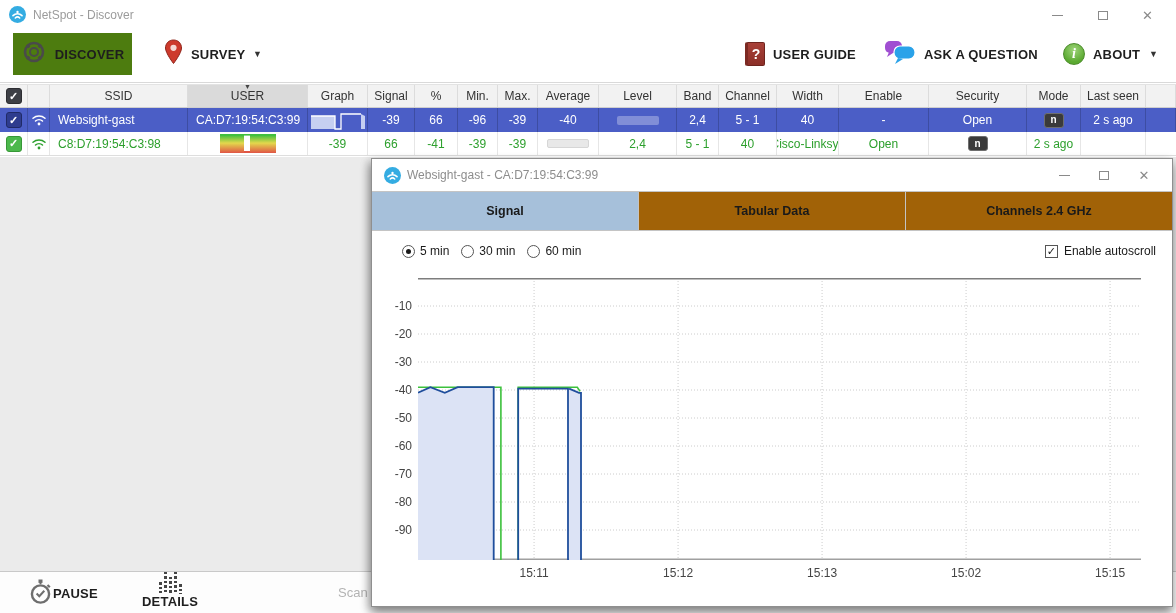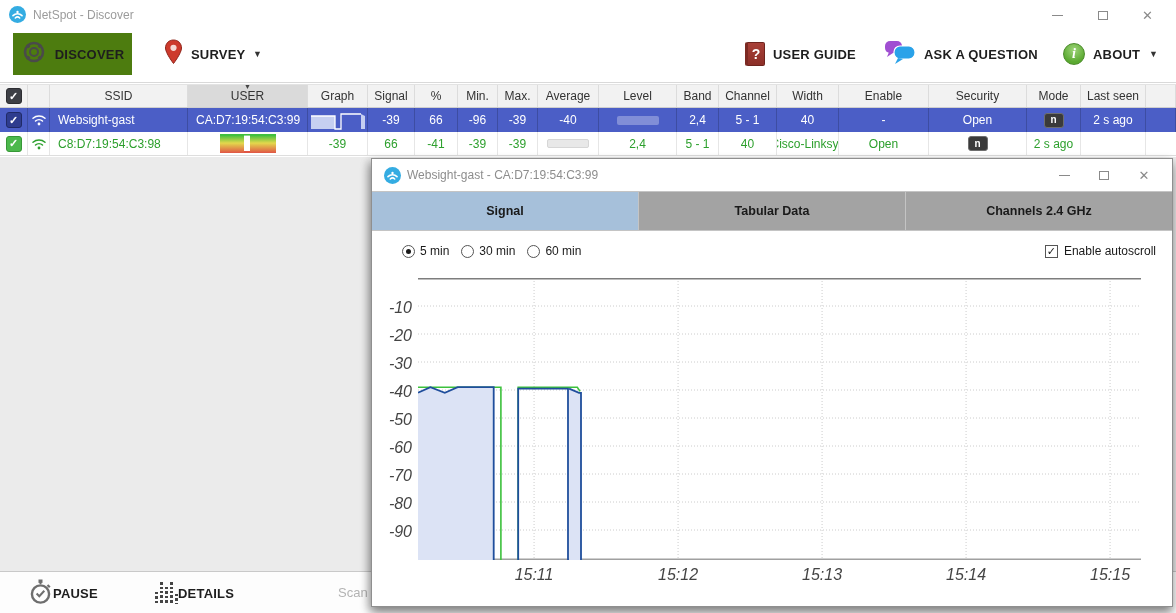--- a/index.html
+++ b/index.html
@@ -64,34 +64,34 @@
   .eq-bars span { width:3px; background:repeating-linear-gradient(to bottom,#454545 0 2.5px,transparent 2.5px 4.5px); }
 
   
   .popup { position:absolute; left:371px; top:158px; width:802px; height:449px; background:#fff; border:1px solid #8f8f8f; box-shadow:0 6px 10px rgba(0,0,0,.40), -3px 3px 8px rgba(0,0,0,.18); }
   .popup-titlebar { position:absolute; left:0; top:0; width:100%; height:32px; background:#fff; }
   .popup-titlebar .app-title { position:absolute; left:35px; top:9px; font-size:12px; color:#8d8d8d; }
   .popup .win-controls { right:8px; }
   .popup .win-btn { width:40px; height:32px; }
 
   .tabs { position:absolute; left:0; top:32px; width:100%; height:40px; display:flex; border-top:1px solid #c4c4c4; border-bottom:1px solid #c4c4c4; }
-  .tab { flex:1; display:flex; align-items:center; justify-content:center; font-size:12.5px; font-weight:bold; color:#1a1a1a; border-right:1px solid #c4c4c4; background:#a3a3a3; cursor:default; }
+  .tab { flex:1; display:flex; align-items:center; justify-content:center; font-size:12.5px; font-weight:bold; color:#1a1a1a; border-right:1px solid #c4c4c4; background:#a16207; cursor:default; }
   .tab:last-child { border-right:none; }
   .tab.active { background:#a6c0da; }
 
   .chart-controls { position:absolute; left:0; top:72px; width:100%; height:42px; }
   .radio-group { position:absolute; left:30px; top:13px; display:flex; align-items:center; gap:12px; font-size:12px; color:#1a1a1a; }
   .radio-opt { display:flex; align-items:center; gap:5px; }
   .radio { width:13px; height:13px; border:1px solid #555; border-radius:50%; background:#fff; position:relative; }
   .radio.sel::after { content:""; position:absolute; left:3px; top:3px; width:5px; height:5px; border-radius:50%; background:#1a1a1a; }
   .autoscroll { position:absolute; right:16px; top:13px; display:flex; align-items:center; gap:6px; font-size:12px; color:#1a1a1a; }
   .checkbox { width:13px; height:13px; border:1px solid #555; background:#fff; color:#1a1a1a; font-size:11px; line-height:11px; display:flex; align-items:center; justify-content:center; }
 
   .chart-wrap { position:absolute; left:46px; top:119px; width:723px; height:282px; }
-  .tick-label { position:absolute; font-size:16px; color:#444;font-style:italic; }
+  .tick-label { position:absolute; font-size:12px; color:#444; }
   .y-tick { width:30px; text-align:right; }
   .x-tick { width:44px; text-align:center; }
 </style>
 </head>
 <body>
 
 <div id="screen">
 
   <div class="titlebar">
     <div class="logo" style="left:9px; top:6px;">
@@ -295,21 +295,21 @@
         <svg width="25" height="27" viewBox="0 0 25 27" fill="none" stroke="#6e6e6e">
           <circle cx="12.5" cy="16" r="8.6" stroke-width="2.4"></circle>
           <rect x="10.5" y="1.5" width="4" height="3.4" fill="#6e6e6e" stroke="none"></rect>
           <line x1="12.5" y1="3" x2="12.5" y2="6" stroke-width="2"></line>
           <line x1="19.5" y1="7" x2="21.8" y2="9.2" stroke-width="2.2"></line>
           <polyline points="8.6,15.5 11.3,18.2 16.3,12.8" stroke-width="2" fill="none"></polyline>
         </svg>
       </span>
       <span class="tool-label">PAUSE</span>
     </div>
-    <div class="bottom-item" style="left:155px;">
+    <div class="bottom-item" style="left:142px;flex-direction:column;">
       <span class="eq-bars">
         <span style="height:12px"></span>
           <span style="height:22px"></span>
           <span style="height:17px"></span>
           <span style="height:22px"></span>
           <span style="height:10px"></span>
       </span>
       <span class="tool-label">DETAILS</span>
     </div>
     <span class="scan-text">Scan</span>
@@ -398,18 +398,18 @@
         <div class="tick-label y-tick" style="left: 10px; top: 196px;">-30</div>
         <div class="tick-label y-tick" style="left: 10px; top: 224px;">-40</div>
         <div class="tick-label y-tick" style="left: 10px; top: 252px;">-50</div>
         <div class="tick-label y-tick" style="left: 10px; top: 280px;">-60</div>
         <div class="tick-label y-tick" style="left: 10px; top: 308px;">-70</div>
         <div class="tick-label y-tick" style="left: 10px; top: 336px;">-80</div>
         <div class="tick-label y-tick" style="left: 10px; top: 364px;">-90</div>
         <div class="tick-label x-tick" style="left: 140.064px; top: 407px;">15:11</div>
         <div class="tick-label x-tick" style="left: 284.064px; top: 407px;">15:12</div>
         <div class="tick-label x-tick" style="left: 428.064px; top: 407px;">15:13</div>
-        <div class="tick-label x-tick" style="left: 572.064px; top: 407px;">15:14</div>
+        <div class="tick-label x-tick" style="left: 572.064px; top: 407px;">15:02</div>
         <div class="tick-label x-tick" style="left: 716.064px; top: 407px;">15:15</div>
       </div>
   </div>
 
 </div>
 
 </body></html>

